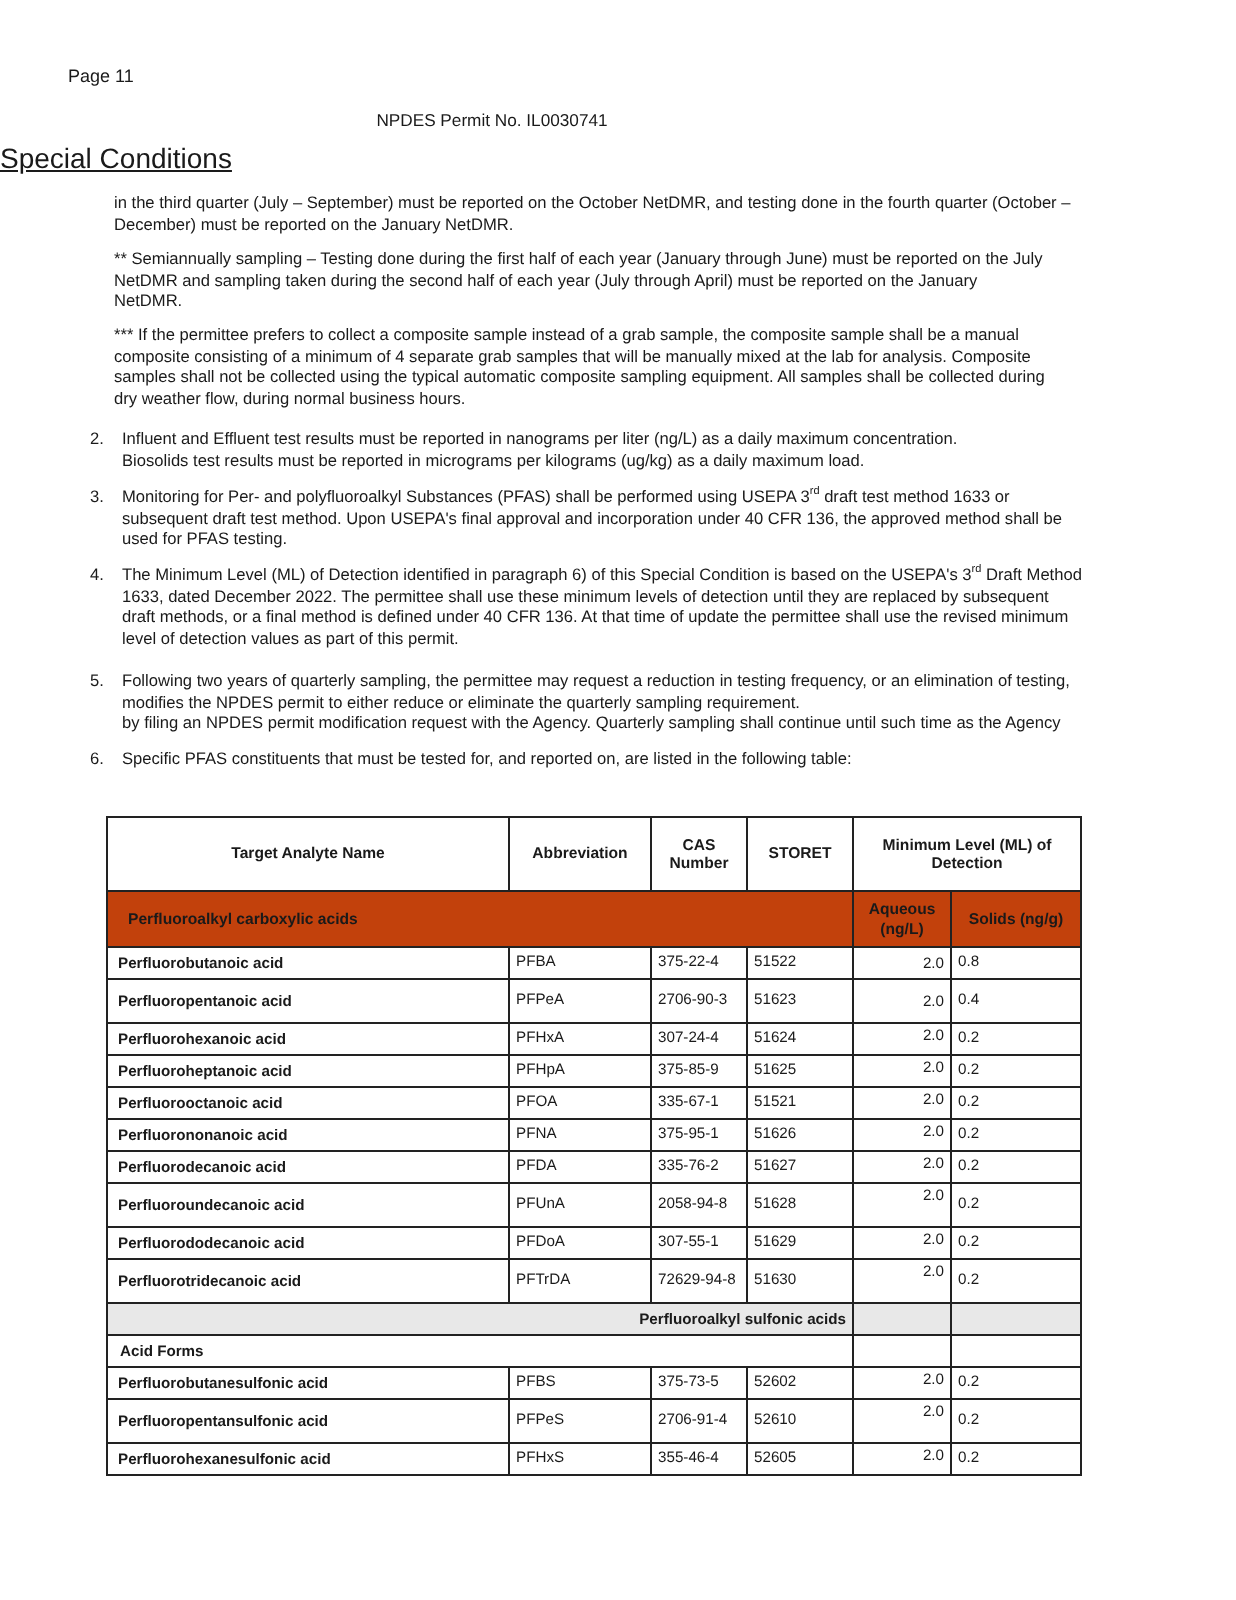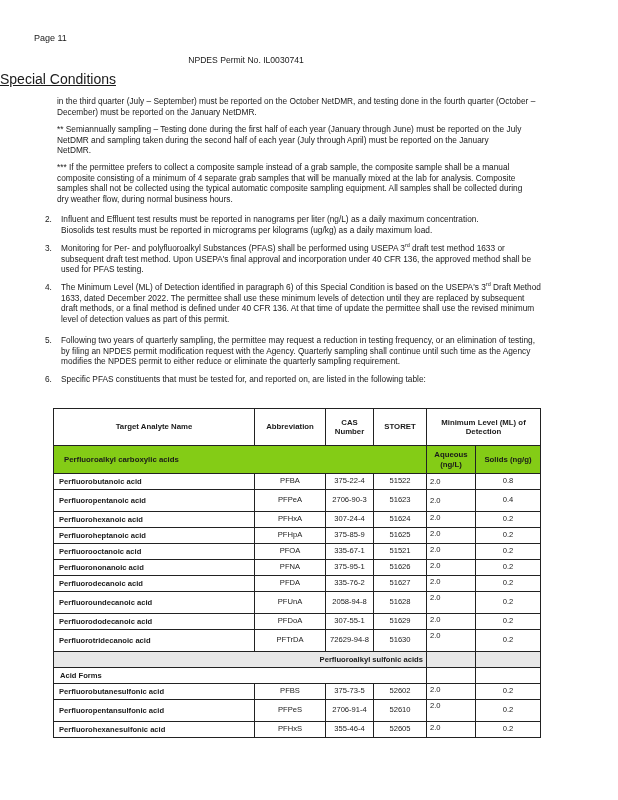--- a/index.html
+++ b/index.html
@@ -18,30 +18,30 @@
 
   table.pfas {
     position: absolute; left: 53px; top: 408px; width: 487px;
     border-collapse: collapse; font-size: 7.6px; table-layout: fixed;
   }
   table.pfas td, table.pfas th {
     border: 1px solid #222; padding: 0 3px; vertical-align: middle;
   }
   table.pfas th { font-weight: bold; text-align: center; font-size: 7.8px; line-height: 9.5px; }
   table.pfas thead tr.h1 { height: 37px; }
-  table.pfas tr.cat { height: 28px; background: #84cc16; }
+  table.pfas tr.cat { height: 28px; background: #c2410c; }
   table.pfas tr.cat td.catlabel { font-weight: bold; padding-left: 10px; font-size: 7.8px; }
   table.pfas tr.cat2 { height: 16px; background: #e8e8e8; text-align: right; }
   table.pfas tr.sub { height: 16px; }
   table.pfas tr.sub td.catlabel { font-weight: bold; padding-left: 6px; }
   table.pfas tr.row { height: 16px; }
   table.pfas tr.row.tall { height: 22px; }
   table.pfas td.name { text-align: left; padding-left: 5px; font-weight: bold; }
-  table.pfas td.c { text-align: center; line-height: 8.5px; }
-  table.pfas td.aq { text-align: left; vertical-align: top; padding-top: 1px; margin-top: 12px; }
+  table.pfas td.c { line-height: 8.5px; }
+  table.pfas td.aq { text-align: right; vertical-align: top; padding-top: 1px; margin-top: 12px; }
   table.pfas tr.row td.aq.mid { vertical-align: middle; padding-top: 0; }
 </style>
 </head>
 <body>
 
 <div class="page-num">Page 11</div>
 <div class="permit-no">NPDES Permit No. IL0030741</div>
 <div class="section-title">Special Conditions</div>
 
 <div class="para" style="left:57px; top:96px; width:530px;">
@@ -86,22 +86,22 @@
     <div>1633, dated December 2022. The permittee shall use these minimum levels of detection until they are replaced by subsequent</div>
     <div>draft methods, or a final method is defined under 40 CFR 136. At that time of update the permittee shall use the revised minimum</div>
     <div>level of detection values as part of this permit.</div>
   </div>
 </div>
 
 <div class="numbered" style="left:45px; top:335px;">
   <span class="num">5.</span>
   <div class="txt">
     <div>Following two years of quarterly sampling, the permittee may request a reduction in testing frequency, or an elimination of testing,</div>
+    <div>modifies the NPDES permit to either reduce or eliminate the quarterly sampling requirement.</div>
     <div>by filing an NPDES permit modification request with the Agency. Quarterly sampling shall continue until such time as the Agency</div>
-    <div>modifies the NPDES permit to either reduce or eliminate the quarterly sampling requirement.</div>
   </div>
 </div>
 
 <div class="numbered" style="left:45px; top:374px;">
   <span class="num">6.</span>
   <div class="txt">
     <div>Specific PFAS constituents that must be tested for, and reported on, are listed in the following table:</div>
   </div>
 </div>
 

